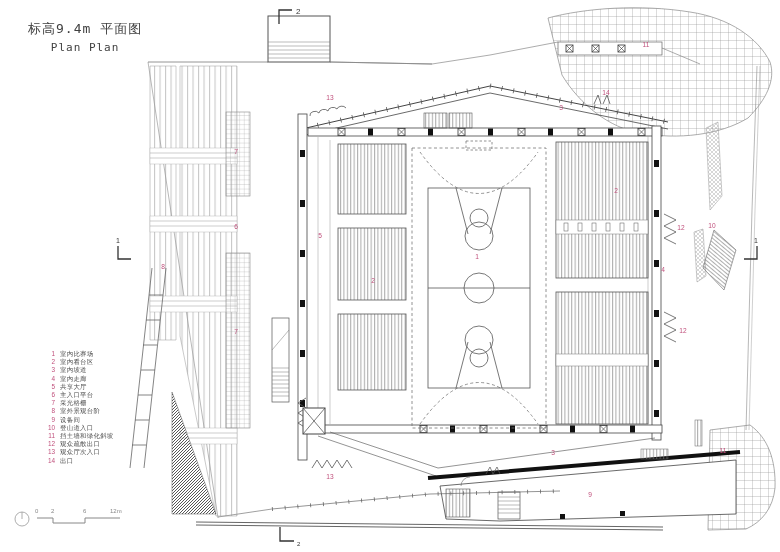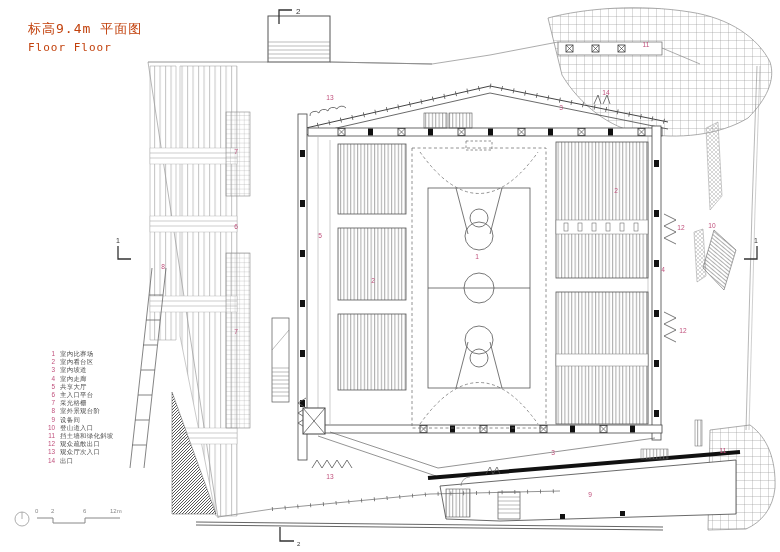--- a/index.html
+++ b/index.html
@@ -1,20 +1,20 @@
 <!DOCTYPE html>
 <html><head>
 <meta charset="utf-8">
 <style>
   html,body{margin:0;padding:0;background:#fff;}
   #canvas{position:relative;width:780px;height:552px;background:#fff;overflow:hidden;
           font-family:"Liberation Sans",sans-serif;}
   #plan-svg{position:absolute;left:0;top:0;}
-  .title-block{position:absolute;left:28px;top:20px;color:#c2410c;
-               font-family:"DejaVu Sans Mono",monospace;}
+  .title-block{position:absolute;left:28px;top:20px;color:#404040;
+               font-family:"DejaVu Sans Mono",monospace;text-align:center;}
   .title-cn{font-size:13px;letter-spacing:1px;}
   .title-en{font-size:11px;letter-spacing:1px;margin-top:3px;}
   .legend{position:absolute;left:44px;top:350px;}
   .legend-row{display:flex;align-items:center;height:8.2px;font-size:6.4px;line-height:8px;}
   .legend-num{width:11px;text-align:right;margin-right:5px;color:#c0507c;}
   .legend-label{color:#4a4a4a;letter-spacing:0.3px;}
   .plan-num{position:absolute;font-size:6.6px;color:#c0507c;transform:translate(-50%,-50%);}
   .marker-text{font-family:"Liberation Sans",sans-serif;fill:#333;}
   .scale-text{fill:#888;font-size:6px;font-family:"Liberation Sans",sans-serif;}
 </style>
@@ -261,21 +261,21 @@
       <path d="M37,518 H53 V523 H85 V518 H120" fill="none" stroke="#888" stroke-width="1"></path>
       <text class="scale-text" x="35" y="513">0</text>
       <text class="scale-text" x="51" y="513">2</text>
       <text class="scale-text" x="83" y="513">6</text>
       <text class="scale-text" x="110" y="513">12m</text>
     </g>
   </svg>
 
   <div class="title-block">
     <div class="title-cn">标高9.4m 平面图</div>
-    <div class="title-en">Floor Floor</div>
+    <div class="title-en">Plan Plan</div>
   </div>
 
   <div class="legend">
     <div class="legend-row">
         <span class="legend-num">1</span>
         <span class="legend-label">室内比赛场</span>
       </div>
     <div class="legend-row">
         <span class="legend-num">2</span>
         <span class="legend-label">室内看台区</span>

